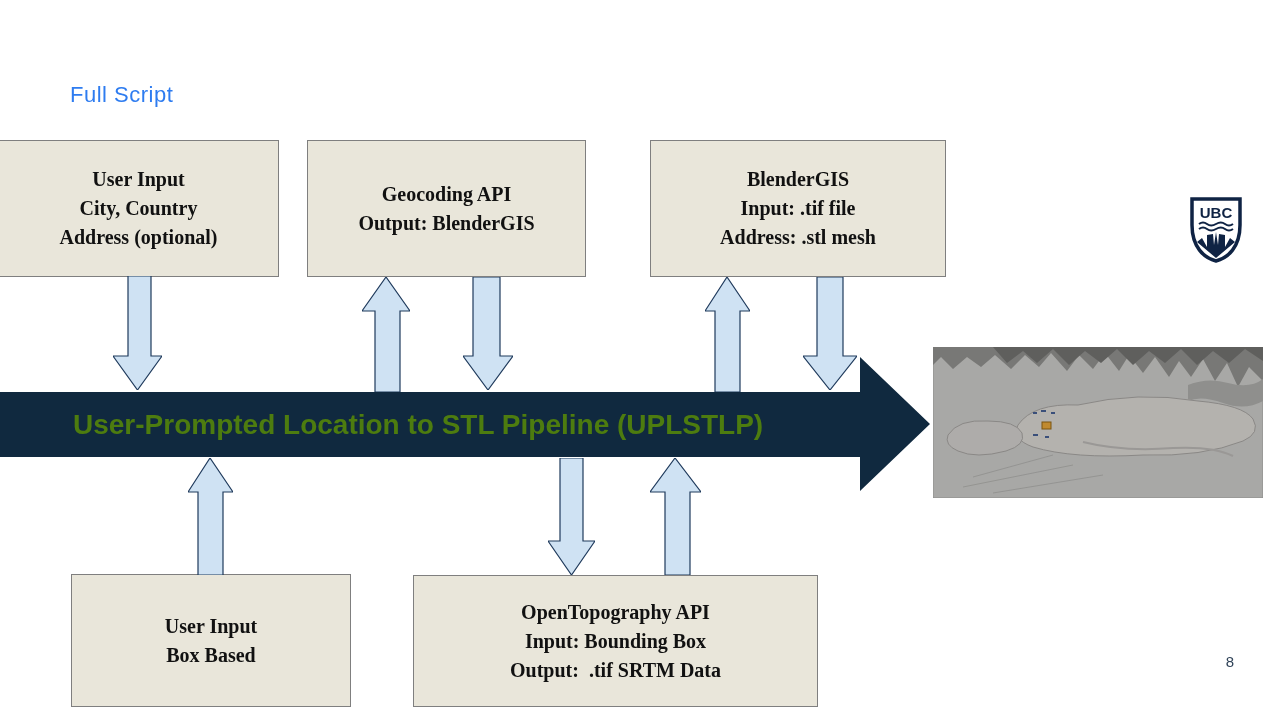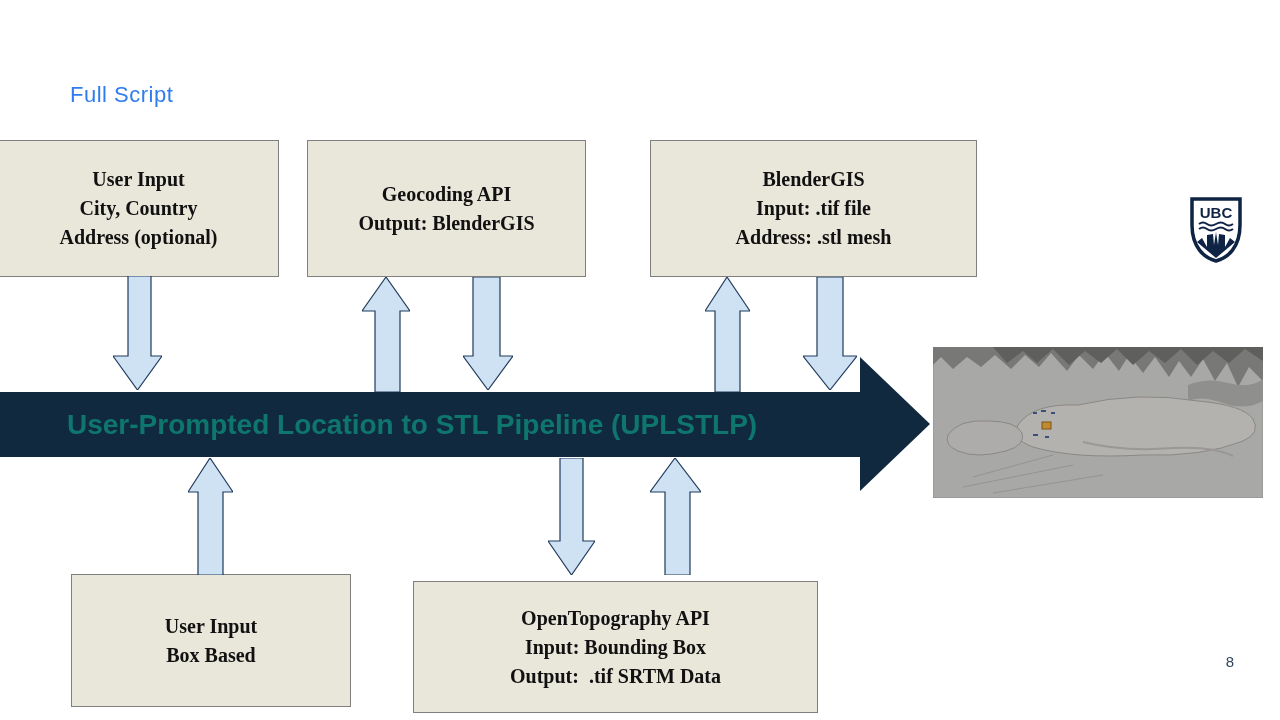--- a/index.html
+++ b/index.html
@@ -18,36 +18,36 @@
     background:var(--box-fill,#e9e6da);
     border:1px solid var(--box-border,#7f7f7f);
     display:flex;flex-direction:column;align-items:center;justify-content:center;
     text-align:center;box-sizing:border-box;
   }
   .proc-box .line{
     font-size:20px;font-weight:bold;color:#111111;line-height:29px;white-space:pre;font-family:Liberation Serif, serif;
   }
   #box-user-input-location{left:-2px;top:140px;width:281px;height:137px;}
   #box-geocoding-api{left:307px;top:140px;width:279px;height:137px;justify-content:center;}
-  #box-blendergis{left:650px;top:140px;width:327px;height:137px;}
+  #box-blendergis{left:650px;top:140px;width:296px;height:137px;}
   #box-user-input-box-size{left:71px;top:574px;width:280px;height:133px;}
-  #box-opentopography-api{left:413px;top:575px;width:405px;height:132px;margin-top:6px;}
+  #box-opentopography-api{left:413px;top:575px;width:405px;height:132px;}
   .arrow-svg{position:absolute;z-index:1;}
   .arrow-svg polygon{
     fill:var(--arrow-fill,#cfe2f3);
     stroke:var(--arrow-stroke,#1f3a5c);
     stroke-width:1.2;
     stroke-linejoin:miter;
   }
   #banner-svg{position:absolute;left:0;top:355px;z-index:2;}
   #banner-svg polygon{fill:var(--banner-navy,#10293f);}
   .banner-label{
-    position:absolute;left:12px;top:392px;width:860px;height:65px;z-index:3;
+    position:absolute;left:18px;top:392px;width:860px;height:65px;z-index:3;
     display:flex;align-items:center;padding-left:55px;box-sizing:border-box;
-    color:#0f766e;font-size:28px;font-weight:bold;white-space:nowrap;
+    color:#4d7c0f;font-size:28px;font-weight:bold;white-space:nowrap;
   }
   #ubc-logo{position:absolute;left:1190px;top:197px;z-index:2;}
   #terrain-image{position:absolute;left:933px;top:347px;z-index:2;}
   .page-number{
     position:absolute;left:1210px;top:653px;width:40px;text-align:center;
     font-size:15px;color:#32455a;
   }
 </style>
 </head>
 <body>

